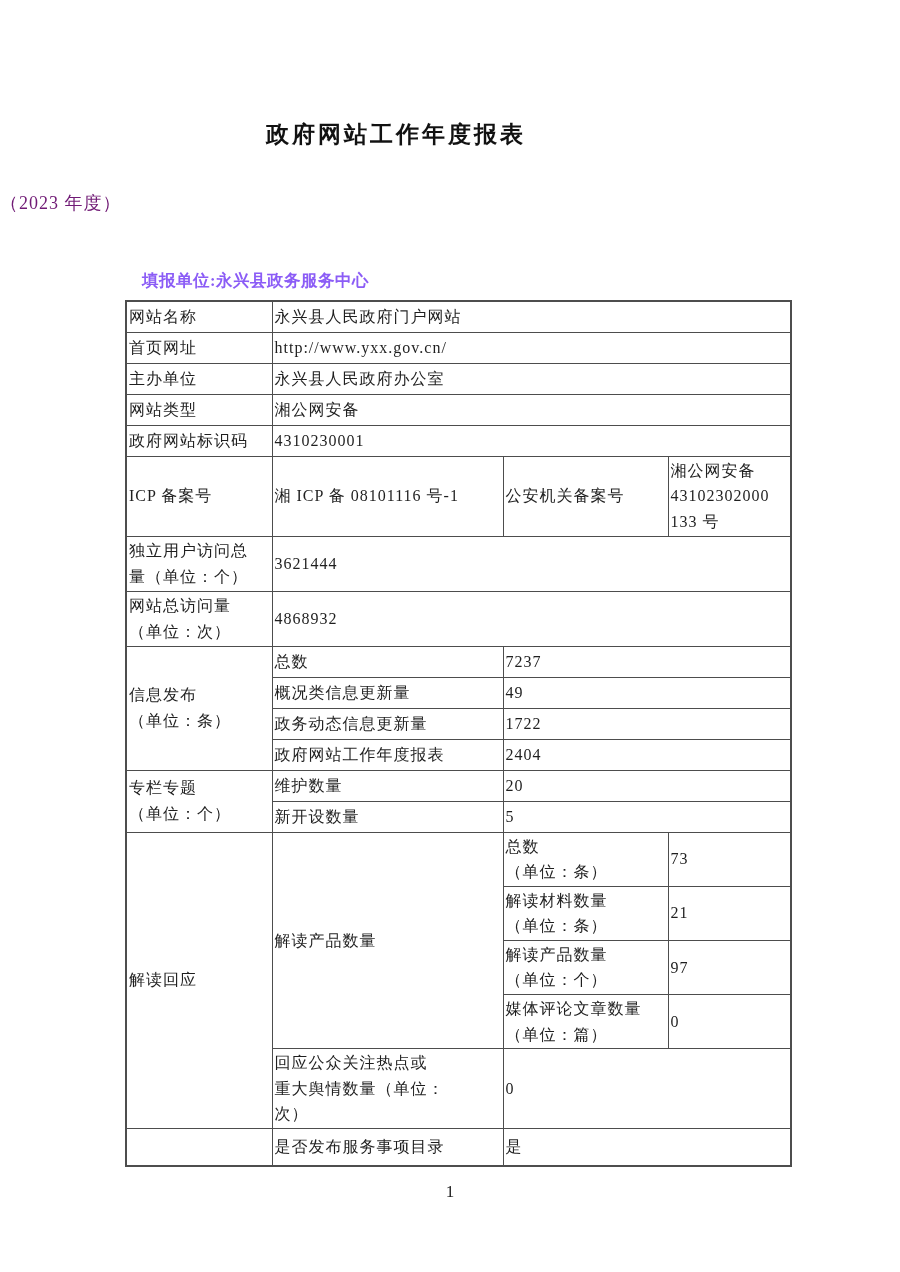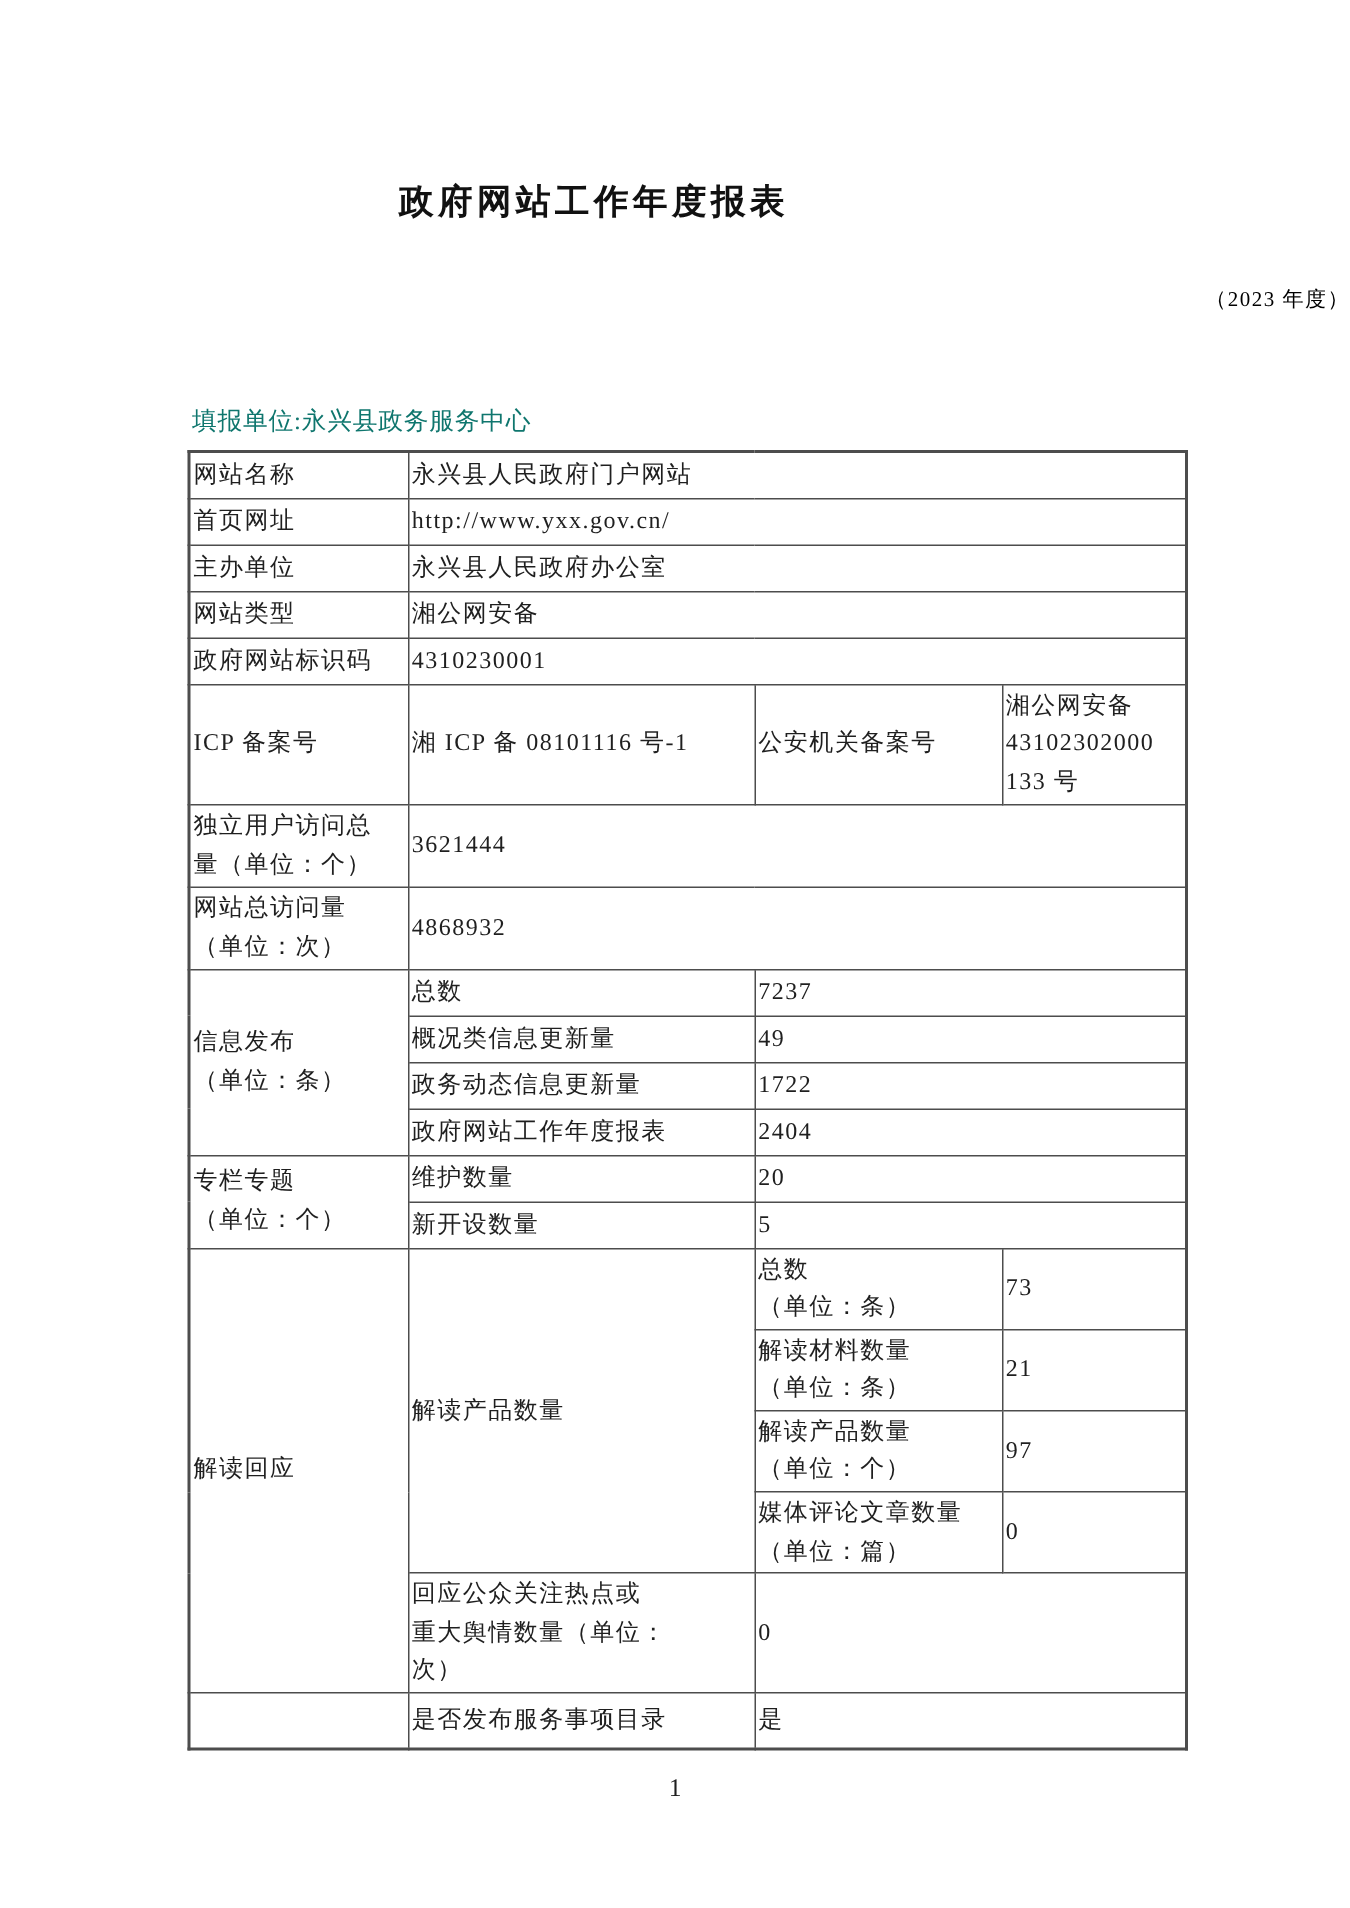--- a/index.html
+++ b/index.html
@@ -12,25 +12,25 @@
     position: relative; width: 900px; height: 1272px;
     background: #ffffff; overflow: hidden;
   }
   .title {
     position: absolute; top: 119px; left: 0; width: 792px;
     margin: 0; text-align: center;
     font-size: 23px; font-weight: bold; letter-spacing: 3px; color: #111111;
   }
   .subtitle {
     position: absolute; top: 191px; left: 0; width: 900px;
-    text-align: right; font-size: 14px; letter-spacing: 1px; color: #000000;
+    text-align: left; font-size: 18px; letter-spacing: 1px; color: #701a75;
   }
   .unit {
-    position: absolute; top: 270px; left: 128px;
-    font-size: 16.5px; font-weight: normal; letter-spacing: 0.5px; color: #0f766e;
+    position: absolute; top: 270px; left: 142px;
+    font-size: 16.5px; font-weight: bold; letter-spacing: 0.5px; color: #8b5cf6;
   }
   table.report {
     position: absolute; top: 300px; left: 125px;
     width: 667px; border-collapse: collapse; table-layout: fixed;
     border: 2px solid #4d4d4d;
   }
   .report td {
     border: 1px solid #4d4d4d;
     text-align: left; vertical-align: middle;
     font-size: 16px; letter-spacing: 1px;

